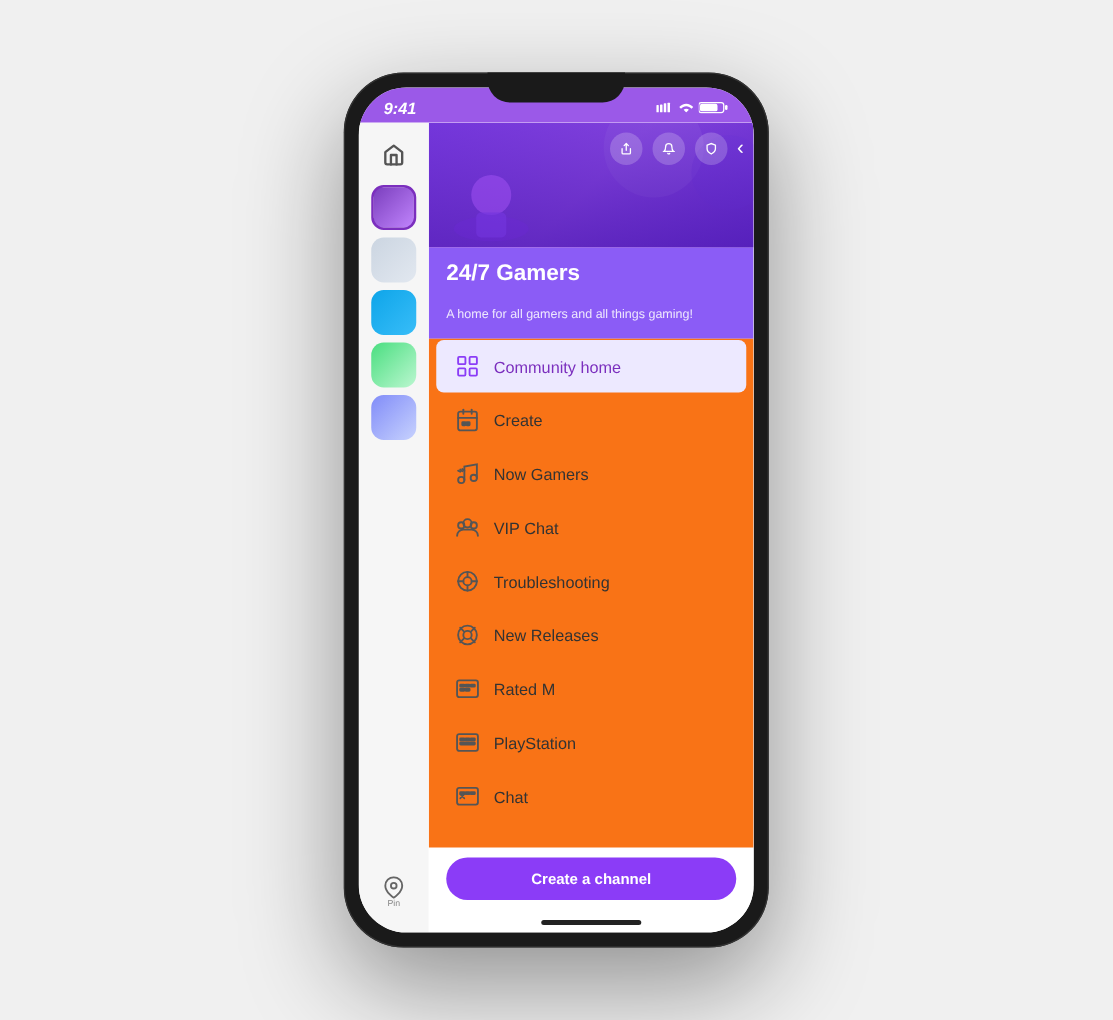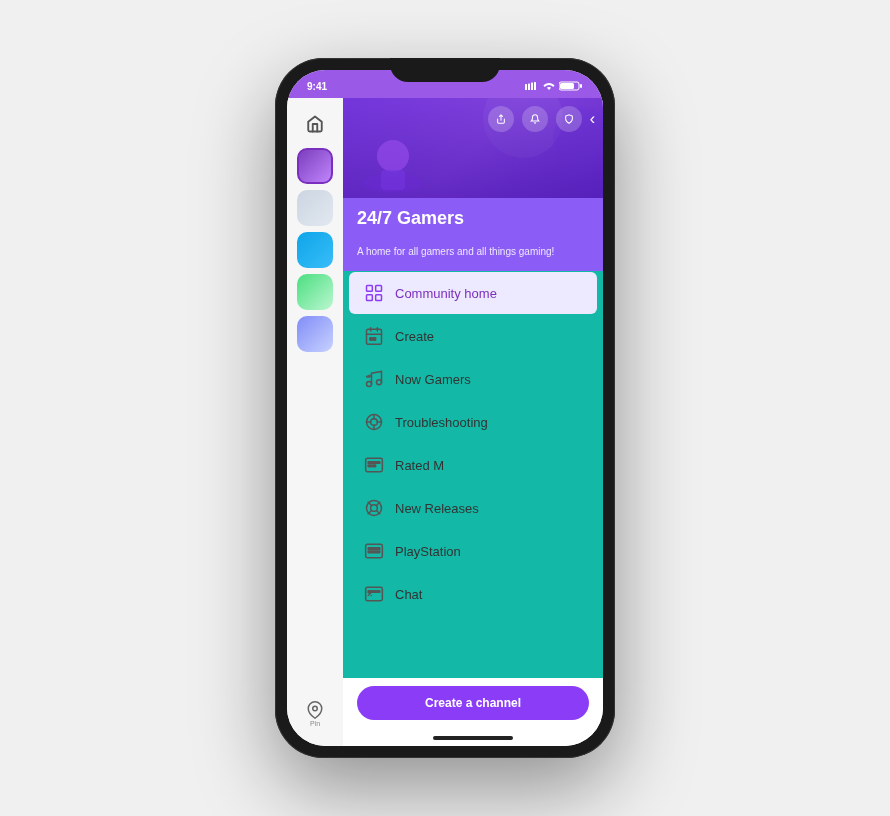--- a/index.html
+++ b/index.html
@@ -50,23 +50,24 @@
     .status-bar {
       display: flex;
       justify-content: space-between;
       align-items: center;
       padding: 6px 20px 2px;
       background: #9b59e8;
       height: 28px;
       z-index: 10;
     }
     .status-time {
-      font-size: 10px;
+      font-size: 13px;
       color: white;
       font-weight: 600;
+      font-style: italic;
     }
     .status-icons {
       display: flex;
       gap: 4px;
       align-items: center;
       font-size: 9px;
       color: white;
     }
 
     
@@ -213,21 +214,21 @@
       font-size: 10px;
       color: rgba(255,255,255,0.85);
       margin-top: 16px;
       line-height: 1.4;
     }
 
     
     .channel-list {
       flex: 1;
       overflow-y: auto;
-      background: #14b8a6;
+      background: #f97316;
       padding: 0;
     }
 
     .channel-item {
       display: flex;
       align-items: center;
       padding: 10px 14px;
       cursor: pointer;
       gap: 10px;
       border-radius: 6px;
@@ -438,63 +439,74 @@
                   <circle cx="6" cy="18" r="3"></circle>
                   <circle cx="18" cy="16" r="3"></circle>
                 <line x1="3" y1="9" x2="5" y2="10"></line>
                   <line x1="5" y1="8" x2="7" y2="9.5"></line>
                 <line x1="7" y1="7.5" x2="9" y2="9"></line>
               </svg>
             </div>
             <span class="channel-name">Now Gamers</span>
           </div>
 
+          <div class="channel-item">
+            <div class="channel-icon">
+              <svg viewBox="0 0 24 24" fill="none" stroke="#555" stroke-width="1.8" stroke-linecap="round">
+                <circle cx="12" cy="8" r="4"></circle>
+                  <circle cx="6" cy="10" r="3"></circle>
+                  <circle cx="18" cy="10" r="3"></circle>
+                <path d="M2 20c0-3.3 2.7-6 6-6h8c3.3 0 6 2.7 6 6"></path>
+              </svg>
+            </div>
+            <span class="channel-name">VIP Chat</span>
+          </div>
 
           <div class="channel-item">
             <div class="channel-icon">
               <svg viewBox="0 0 24 24" fill="none" stroke="#555" stroke-width="1.8" stroke-linecap="round">
                 <circle cx="12" cy="12" r="9"></circle>
                   <circle cx="12" cy="12" r="4"></circle>
                 <line x1="12" y1="3" x2="12" y2="8"></line>
                   <line x1="12" y1="16" x2="12" y2="21"></line>
                 <line x1="3" y1="12" x2="8" y2="12"></line>
                   <line x1="16" y1="12" x2="21" y2="12"></line>
               </svg>
             </div>
             <span class="channel-name">Troubleshooting</span>
           </div>
 
           <div class="channel-item">
             <div class="channel-icon">
               <svg viewBox="0 0 24 24" fill="none" stroke="#555" stroke-width="1.8" stroke-linecap="round">
+                <circle cx="12" cy="12" r="9"></circle>
+                  <circle cx="12" cy="12" r="4"></circle>
+                <path d="M5 5l3.5 3.5M15.5 15.5L19 19M5 19l3.5-3.5M15.5 8.5L19 5"></path>
+              </svg>
+            </div>
+            <span class="channel-name">New Releases</span>
+          </div>
+
+          <div class="channel-item">
+            <div class="channel-icon">
+              <svg viewBox="0 0 24 24" fill="none" stroke="#555" stroke-width="1.8" stroke-linecap="round">
                 <rect x="2" y="4" width="20" height="16" rx="2"></rect>
                 <rect x="5" y="8" width="4" height="2" rx="0.5" fill="#555"></rect>
                 <rect x="10" y="8" width="4" height="2" rx="0.5" fill="#555"></rect>
                 <rect x="15" y="8" width="4" height="2" rx="0.5" fill="#555"></rect>
                 <rect x="5" y="12" width="4" height="2" rx="0.5" fill="#555"></rect>
                 <rect x="10" y="12" width="4" height="2" rx="0.5" fill="#555"></rect>
               </svg>
             </div>
             <span class="channel-name">Rated M</span>
           </div>
 
           <div class="channel-item">
             <div class="channel-icon">
               <svg viewBox="0 0 24 24" fill="none" stroke="#555" stroke-width="1.8" stroke-linecap="round">
-                <circle cx="12" cy="12" r="9"></circle>
-                  <circle cx="12" cy="12" r="4"></circle>
-                <path d="M5 5l3.5 3.5M15.5 15.5L19 19M5 19l3.5-3.5M15.5 8.5L19 5"></path>
-              </svg>
-            </div>
-            <span class="channel-name">New Releases</span>
-          </div>
-
-          <div class="channel-item">
-            <div class="channel-icon">
-              <svg viewBox="0 0 24 24" fill="none" stroke="#555" stroke-width="1.8" stroke-linecap="round">
                 <rect x="2" y="4" width="20" height="16" rx="2"></rect>
                 <rect x="5" y="8" width="4" height="2" rx="0.5" fill="#555"></rect>
                 <rect x="10" y="8" width="4" height="2" rx="0.5" fill="#555"></rect>
                 <rect x="15" y="8" width="4" height="2" rx="0.5" fill="#555"></rect>
                 <rect x="5" y="12" width="14" height="2" rx="0.5" fill="#555"></rect>
               </svg>
             </div>
             <span class="channel-name">PlayStation</span>
           </div>
 

